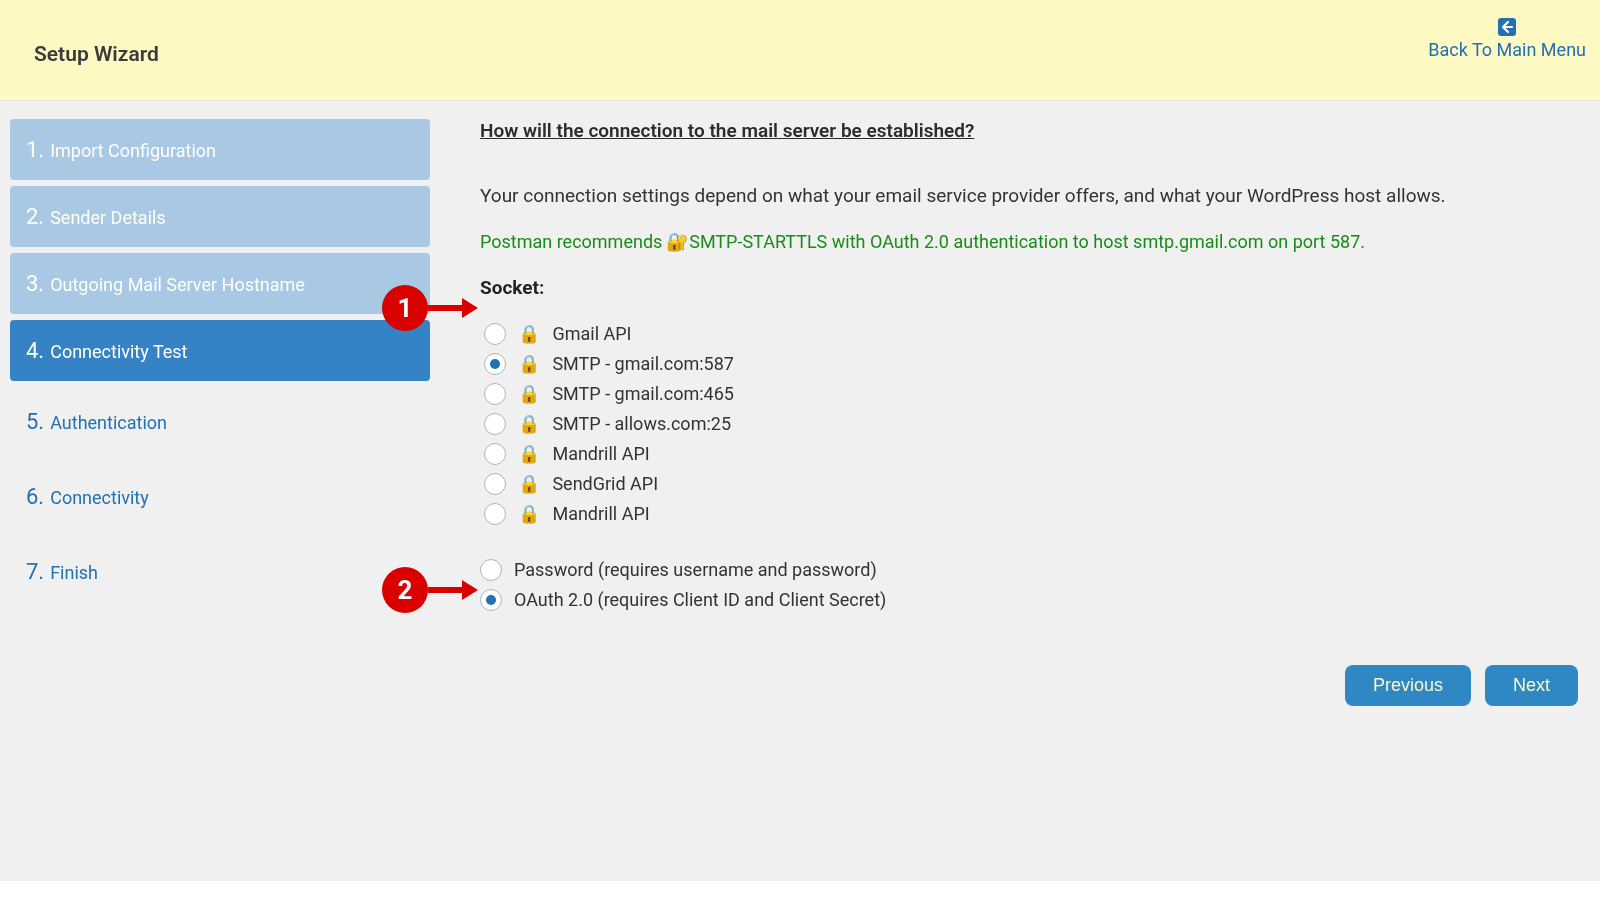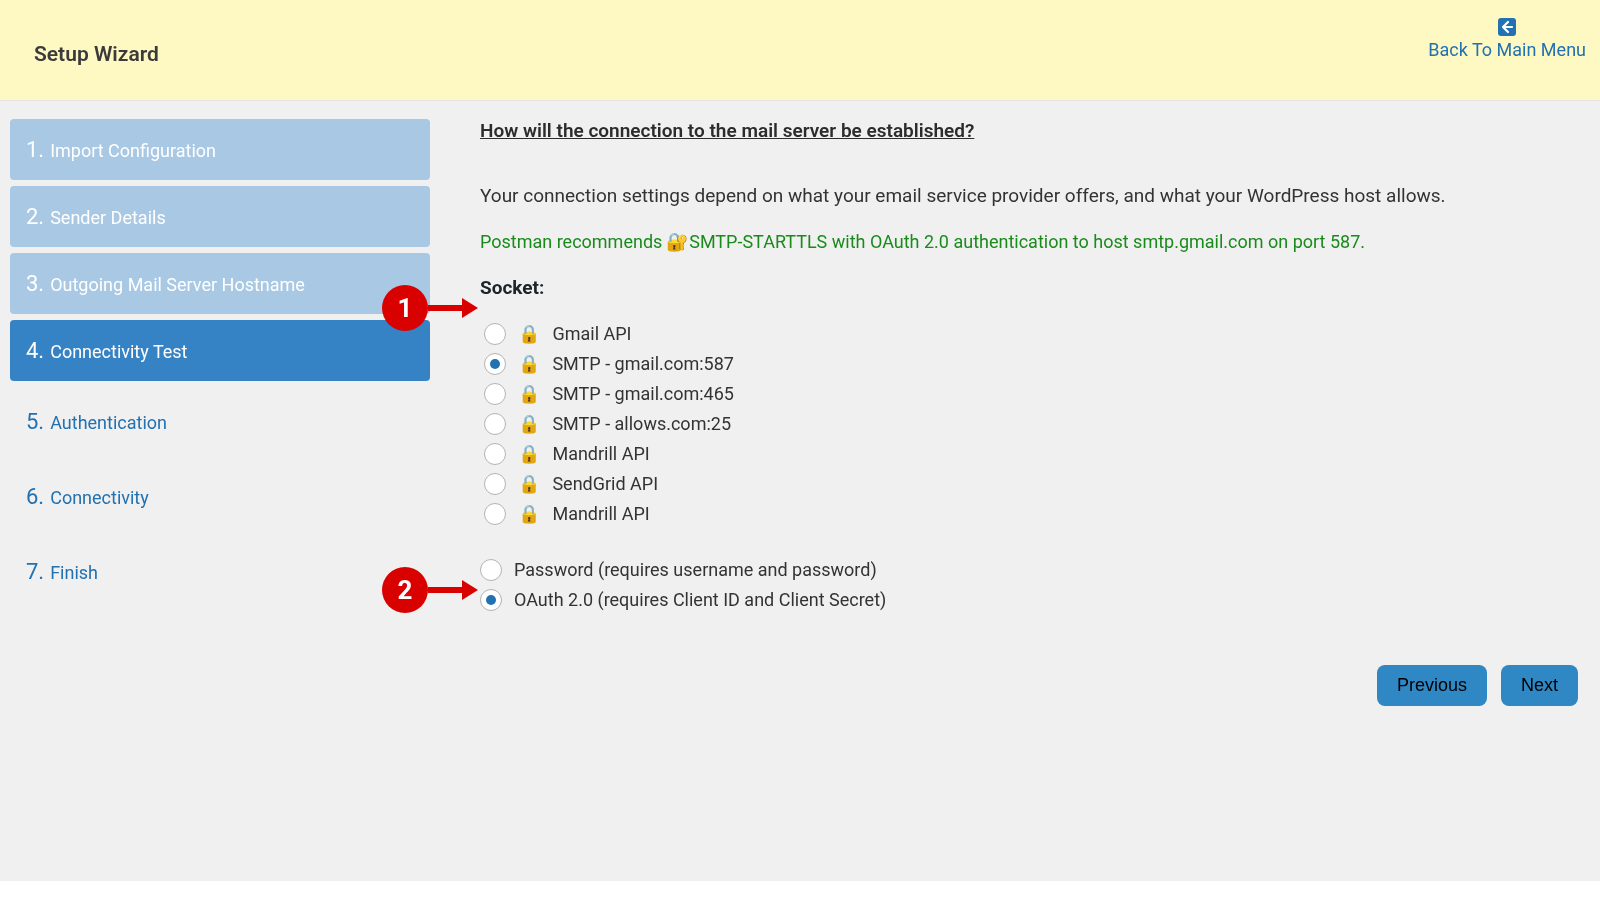--- a/index.html
+++ b/index.html
@@ -23,21 +23,21 @@
   .reco { color: #1a8b1a; font-size: 18px; margin-bottom: 24px; }
   .reco .keys { display: inline-block; }
   .sec-title { font-size: 19px; font-weight: 700; margin: 10px 0 20px 0; }
   .radio-row { display: flex; align-items: center; gap: 12px; padding: 4px 0; font-size: 18px; color: #333; }
   .radio { width: 22px; height: 22px; border-radius: 50%; border: 1px solid #b4b4b4; background: #fff; display: inline-flex; align-items: center; justify-content: center; cursor: pointer; flex-shrink:0; }
   .radio .dot { width: 10px; height: 10px; border-radius: 50%; background: #2271b1; display:none; }
   .radio.checked .dot { display:block; }
   .lock { color: #e28a2b; font-size: 18px; }
   .auth-group { margin-top: 26px; }
   .footer-buttons { display: flex; gap: 14px; justify-content: flex-end; margin-top: 50px; padding-bottom: 20px; padding-right: 6px;}
-  .btn { background: #2f87c4; color: #000000; border: none; border-radius: 8px; padding: 10px 20px; font-size: 18px; cursor: pointer; }
+  .btn { background: #2f87c4; color: #fef9c3; border: none; border-radius: 8px; padding: 10px 28px; font-size: 18px; cursor: pointer; }
   .callout { position: absolute; display: flex; align-items: center; gap: 0; }
   .badge { width: 46px; height: 46px; border-radius: 50%; background: #d90000; color: #fff; font-size: 26px; font-weight: 700; display: flex; align-items: center; justify-content: center; flex-shrink: 0; }
   .arrow-line { height: 6px; background: #d90000; width: 34px; }
   .arrow-head { width: 0; height: 0; border-top: 10px solid transparent; border-bottom: 10px solid transparent; border-left: 16px solid #d90000; }
   .callout.c1 { left: -98px; top: 166px; }
   .callout.c2 { left: -98px; top: 448px; }
   .socket-group { padding-left: 4px; }
 </style>
 </head>
 <body>

